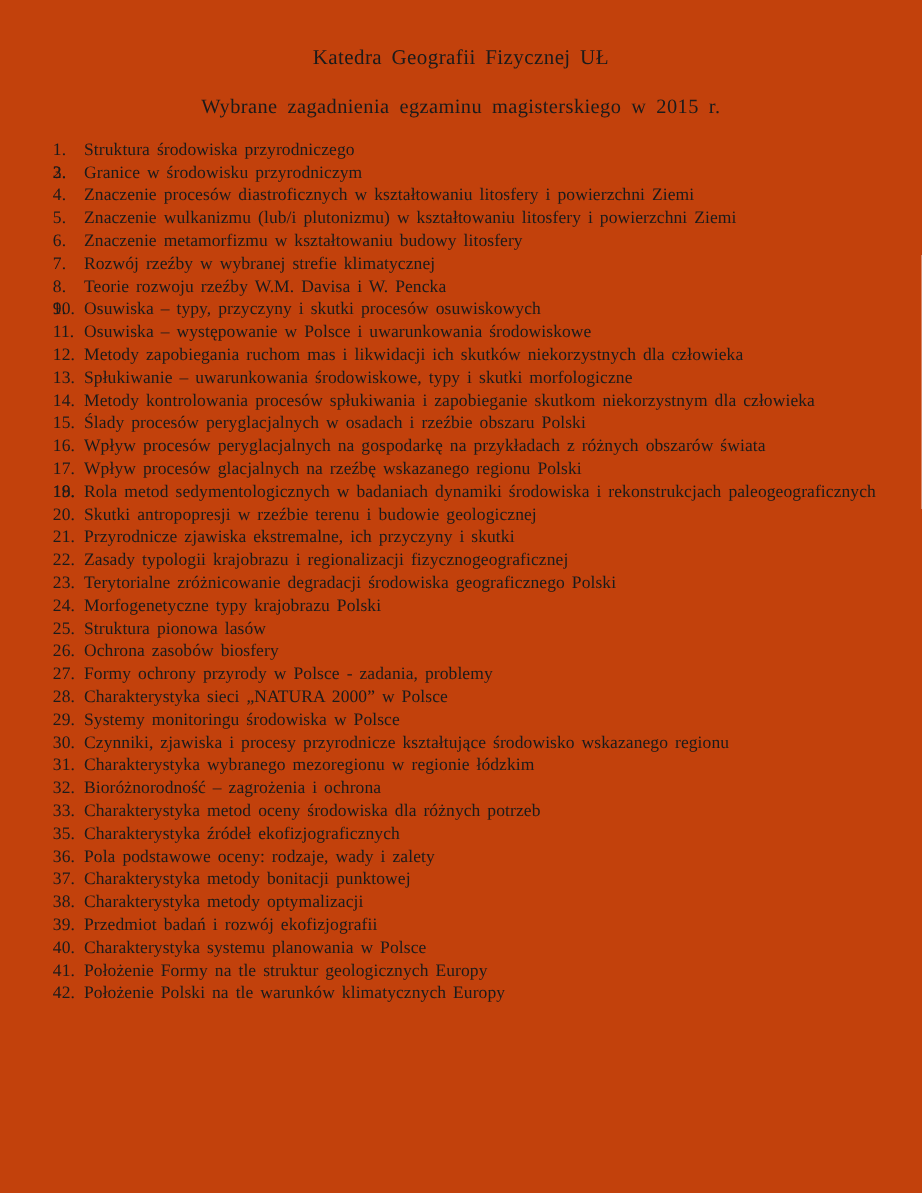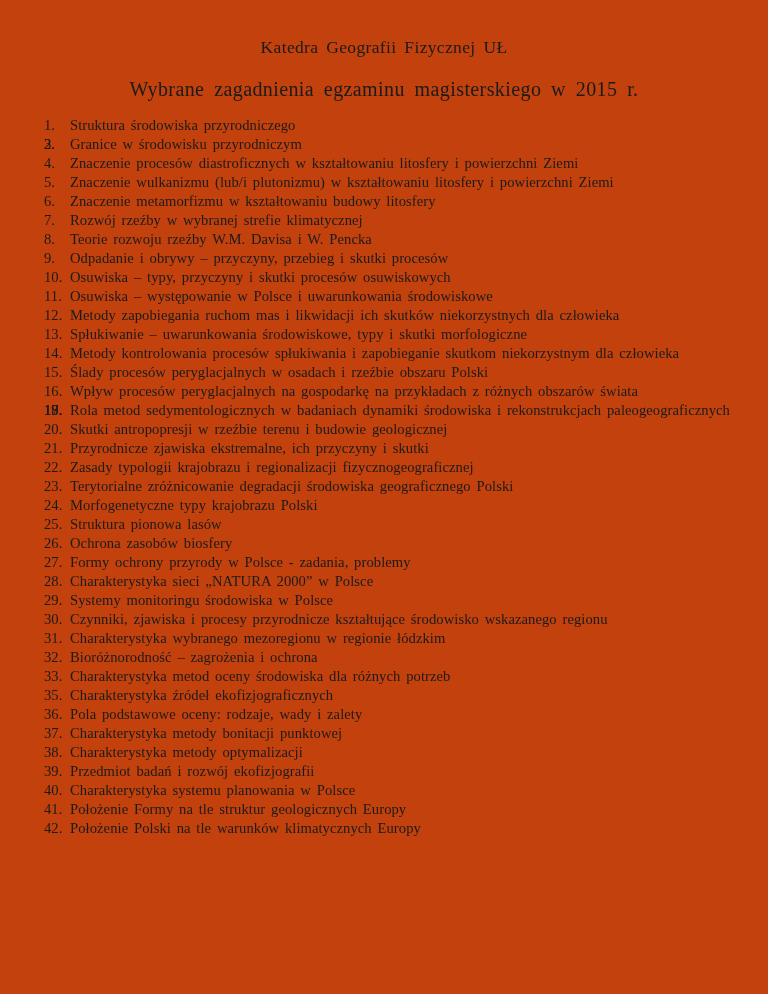--- a/index.html
+++ b/index.html
@@ -26,21 +26,21 @@
     text-align: center;
     font-size: 17.5px;
     font-weight: normal;
     letter-spacing: 0.02em;
     word-spacing: 0.18em;
     line-height: 20px;
   }
   .doc-subtitle {
     margin: 22px 0 0 0;
     text-align: center;
-    font-size: 20px;
+    font-size: 17px;
     font-weight: normal;
     letter-spacing: 0.02em;
     word-spacing: 0.22em;
     line-height: 20px;
   }
   ol.topics {
     list-style: none;
     margin: 17px 26px 0 44px;
     padding: 0;
     font-size: 14.6px;
@@ -66,29 +66,29 @@
   <h2 class="doc-subtitle">Wybrane zagadnienia egzaminu magisterskiego w 2015 r.</h2>
   <ol class="topics" id="topics-list">
       <li><span class="num">1.</span><span>Struktura środowiska przyrodniczego</span></li>
       <li><span class="num">2.</span></li>
       <li><span class="num">3.</span><span>Granice w środowisku przyrodniczym</span></li>
       <li><span class="num">4.</span><span>Znaczenie procesów diastroficznych w kształtowaniu litosfery i powierzchni Ziemi</span></li>
       <li><span class="num">5.</span><span>Znaczenie wulkanizmu (lub/i plutonizmu) w kształtowaniu litosfery i powierzchni Ziemi</span></li>
       <li><span class="num">6.</span><span>Znaczenie metamorfizmu w kształtowaniu budowy litosfery</span></li>
       <li><span class="num">7.</span><span>Rozwój rzeźby w wybranej strefie klimatycznej</span></li>
       <li><span class="num">8.</span><span>Teorie rozwoju rzeźby W.M. Davisa i W. Pencka</span></li>
-      <li><span class="num">9.</span><span>Odpadanie i obrywy – przyczyny, przebieg i skutki procesów</span></li>
+      <li><span class="num">9.</span></li>
       <li><span class="num">10.</span><span>Osuwiska – typy, przyczyny i skutki procesów osuwiskowych</span></li>
       <li><span class="num">11.</span><span>Osuwiska – występowanie w Polsce i uwarunkowania środowiskowe</span></li>
       <li><span class="num">12.</span><span>Metody zapobiegania ruchom mas i likwidacji ich skutków niekorzystnych dla człowieka</span></li>
       <li><span class="num">13.</span><span>Spłukiwanie – uwarunkowania środowiskowe, typy i skutki morfologiczne</span></li>
       <li><span class="num">14.</span><span>Metody kontrolowania procesów spłukiwania i zapobieganie skutkom niekorzystnym dla człowieka</span></li>
       <li><span class="num">15.</span><span>Ślady procesów peryglacjalnych w osadach i rzeźbie obszaru Polski</span></li>
       <li><span class="num">16.</span><span>Wpływ procesów peryglacjalnych na gospodarkę na przykładach z różnych obszarów świata</span></li>
-      <li><span class="num">17.</span></li>
+      <li><span class="num">17.</span><span>Wpływ procesów glacjalnych na rzeźbę wskazanego regionu Polski</span></li>
       <li><span class="num">18.</span></li>
       <li><span class="num">19.</span><span>Rola metod sedymentologicznych w badaniach dynamiki środowiska i rekonstrukcjach paleogeograficznych</span></li>
       <li><span class="num">20.</span><span>Skutki antropopresji w rzeźbie terenu i budowie geologicznej</span></li>
       <li><span class="num">21.</span><span>Przyrodnicze zjawiska ekstremalne, ich przyczyny i skutki</span></li>
       <li><span class="num">22.</span><span>Zasady typologii krajobrazu i regionalizacji fizycznogeograficznej</span></li>
       <li><span class="num">23.</span><span>Terytorialne zróżnicowanie degradacji środowiska geograficznego Polski</span></li>
       <li><span class="num">24.</span><span>Morfogenetyczne typy krajobrazu Polski</span></li>
       <li><span class="num">25.</span><span>Struktura pionowa lasów</span></li>
       <li><span class="num">26.</span><span>Ochrona zasobów biosfery</span></li>
       <li><span class="num">27.</span><span>Formy ochrony przyrody w Polsce - zadania, problemy</span></li>

